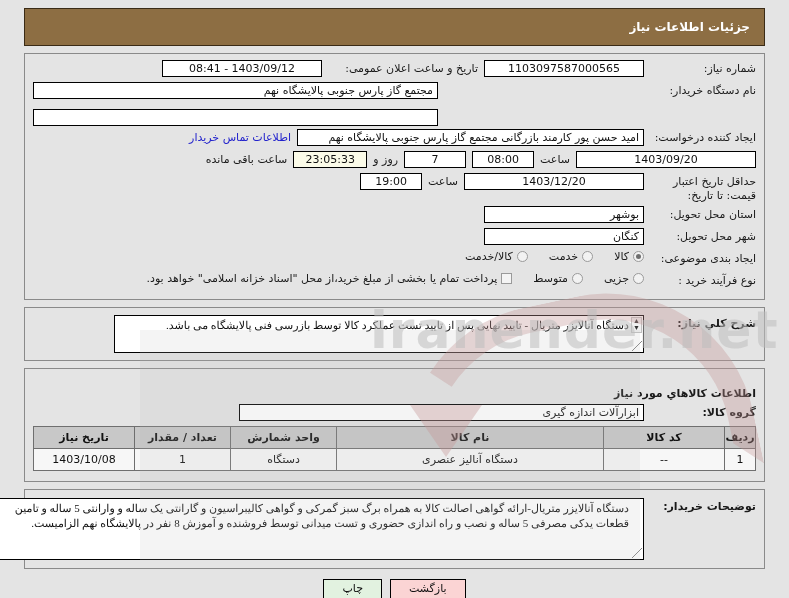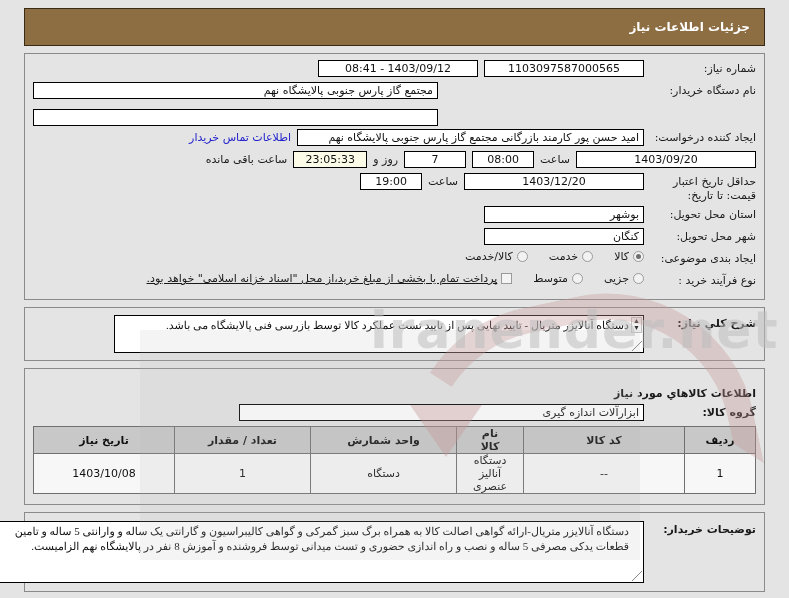--- a/index.html
+++ b/index.html
@@ -266,21 +266,21 @@
     background: #ffffff;
     font-size: 11px;
   }
   table.goods-table th {
     background: #c8c8c8;
     border: 1px solid #6f6f6f;
     height: 21px;
     font-weight: bold;
     font-size: 11px;
     color: #111;
-    padding: 0 20px;
+    padding: 0 0;
   }
   table.goods-table td {
     background: #f7f7f7;
     border: 1px solid #6f6f6f;
     height: 21px;
     text-align: center;
     font-size: 11px;
     color: #111;
     padding: 0 4px;
   }
@@ -326,20 +326,21 @@
 <div class="page-header">
   <span class="title">جزئیات اطلاعات نیاز</span>
 </div>
 
 <div class="panel top">
 
   <div class="row">
     <div class="lbl">شماره نیاز:</div>
     <div class="fields">
       <div class="inp w-need-no ltr-num">1103097587000565</div>
+      <div class="lbl" style="width:150px;flex:0 0 150px;padding-top:0;">تاریخ و ساعت اعلان عمومی:</div>
       <div class="inp w-date-pub ltr-num">08:41 - 1403/09/12</div>
     </div>
   </div>
 
   <div class="row">
     <div class="lbl">نام دستگاه خریدار:</div>
     <div class="fields" style="flex-direction:column;align-items:flex-end;gap:10px;">
       <div class="inp w-org rtl-text">مجتمع گاز پارس جنوبی  پالایشگاه نهم</div>
       <div class="inp w-empty rtl-text"></div>
     </div>
@@ -413,21 +414,21 @@
     <div class="fields">
       <div class="opt-group">
         <div class="opt">
           <span class="radio"></span>
           <span class="opt-label">جزیی</span>
         </div>
         <div class="opt">
           <span class="radio"></span>
           <span class="opt-label">متوسط</span>
         </div>
-        <div class="opt" style="margin-left:0;text-decoration:underline;">
+        <div class="opt" style="margin-left:0;">
           <span class="chk"></span>
           <span class="chk-text">پرداخت تمام یا بخشی از مبلغ خرید،از محل "اسناد خزانه اسلامی" خواهد بود.</span>
         </div>
       </div>
     </div>
   </div>
 
 </div>
 
 <div class="panel mid">

